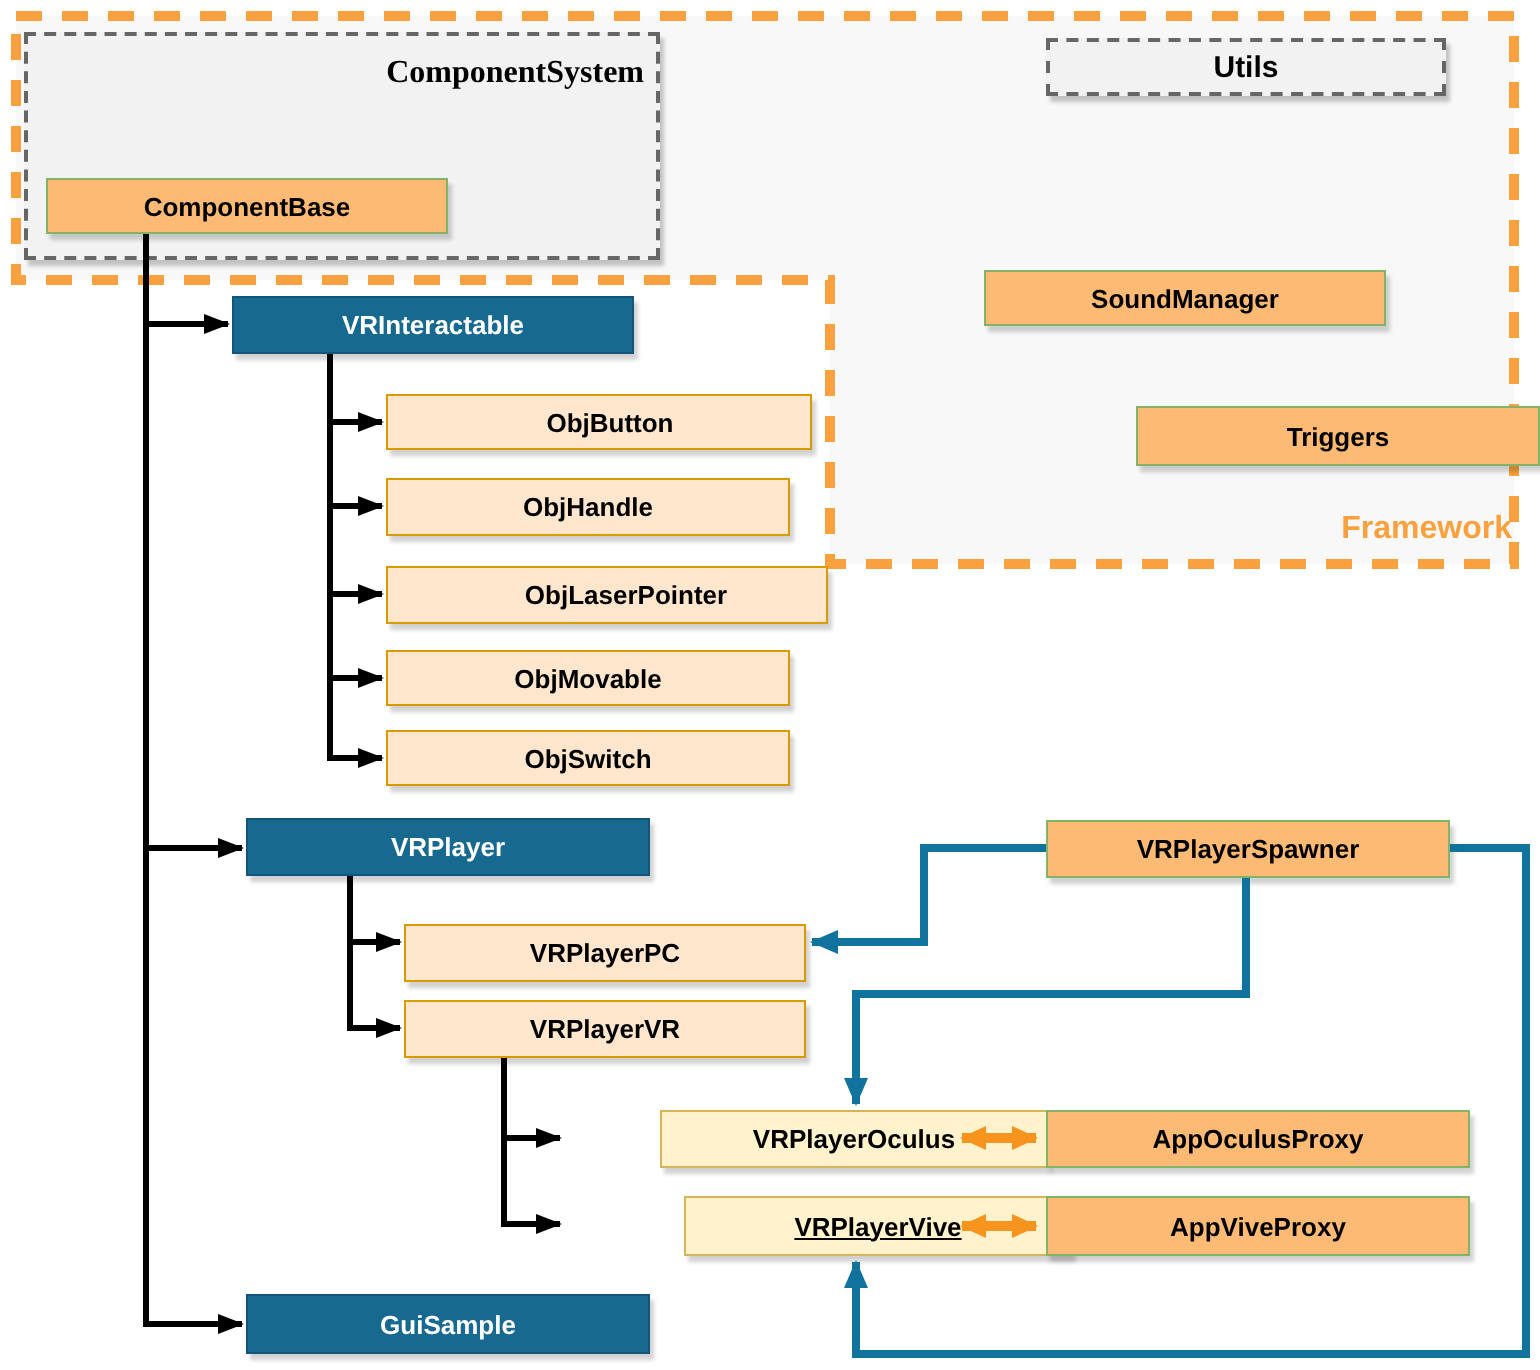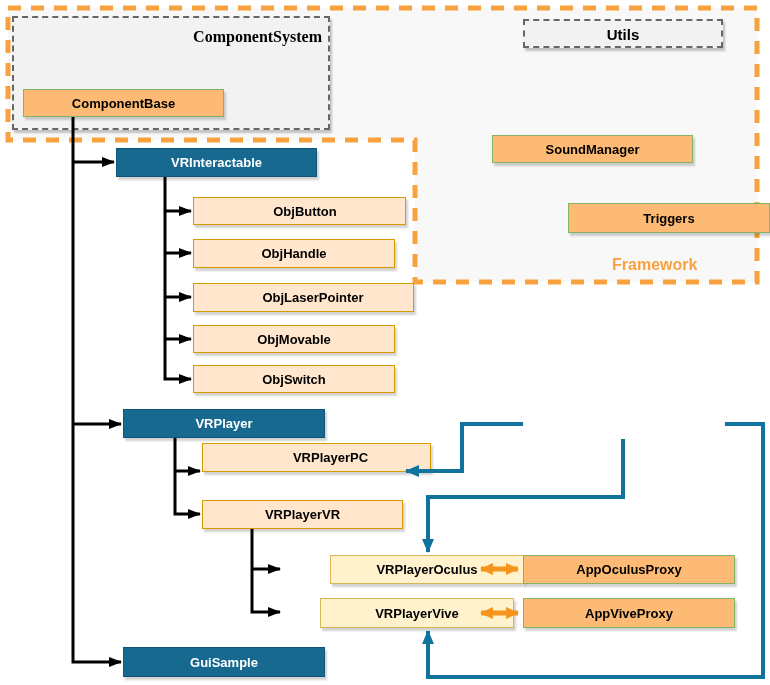--- a/index.html
+++ b/index.html
@@ -22,21 +22,21 @@
   .node{
     position:absolute;display:flex;align-items:center;justify-content:center;
     font-size:13px;font-weight:bold;border:1px solid;z-index:2;
     box-shadow:2px 3px 2px rgba(0,0,0,0.18);box-sizing:content-box;white-space:nowrap;
   }
   .n-green{background:#fdba74;border-color:#82B366;color:#000;}
   .n-teal{background:#17698F;border-color:#11567A;color:#FFFFFF;}
   .n-tan{background:#FFE6CC;border-color:#D79B00;color:#000;}
   .n-yellow{background:#FFF2CC;border-color:#D6B656;color:#000;margin-left:48px;}
   #framework-label{
-    position:absolute;left:612px;top:256px;width:144px;
+    position:absolute;left:612px;top:256px;width:144px;text-align:right;
     font-size:16px;font-weight:bold;color:#F9A13E;z-index:2;
   }
 </style>
 </head>
 <body>
 
 <div id="canvas">
 
   <svg id="bg-layer" width="770" height="685">
     <path d="M8,8 H757 V282 H415 V140 H8 Z" fill="#F8F8F8" stroke="#F9A13E" stroke-width="5" stroke-dasharray="13 10"></path>
@@ -57,30 +57,31 @@
   <div class="node n-teal" style="left:116px;top:148px;width:199px;height:27px;">VRInteractable</div>
 
   <div class="node n-tan" style="left:193px;top:197px;width:200px;height:26px;padding-left:11px;">ObjButton</div>
   <div class="node n-tan" style="left:193px;top:239px;width:200px;height:27px;">ObjHandle</div>
   <div class="node n-tan" style="left:193px;top:283px;width:200px;height:27px;padding-left:19px;">ObjLaserPointer</div>
   <div class="node n-tan" style="left:193px;top:325px;width:200px;height:26px;">ObjMovable</div>
   <div class="node n-tan" style="left:193px;top:365px;width:200px;height:26px;">ObjSwitch</div>
 
   <div class="node n-teal" style="left:123px;top:409px;width:200px;height:27px;">VRPlayer</div>
 
-  <div class="node n-tan" style="left:202px;top:443px;width:199px;height:27px;padding-left:28px;">VRPlayerPC</div>
+  <div class="node n-tan" style="left:202px;top:462px;width:199px;height:27px;">VRPlayerPC</div>
   <div class="node n-tan" style="left:202px;top:500px;width:199px;height:27px;">VRPlayerVR</div>
 
   <div class="node n-yellow" style="left:282px;top:555px;width:192px;height:27px;">VRPlayerOculus</div>
-  <div class="node n-yellow" style="left:272px;top:598px;width:192px;height:28px;">VRPlayerVive</div>
+  <div class="node n-yellow" style="left:294px;top:598px;width:192px;height:28px;text-decoration:underline;">VRPlayerVive</div>
 
   <div class="node n-teal" style="left:123px;top:647px;width:200px;height:28px;">GuiSample</div>
 
   <div class="node n-green" style="left:492px;top:110px;width:199px;height:26px;margin-top:25px;">SoundManager</div>
   <div class="node n-green" style="left:540px;top:203px;width:200px;height:28px;margin-left:28px;">Triggers</div>
+  <div class="node n-green" style="left:523px;top:410px;width:200px;height:27px;">VRPlayerSpawner</div>
   <div class="node n-green" style="left:523px;top:555px;width:210px;height:27px;">AppOculusProxy</div>
   <div class="node n-green" style="left:523px;top:598px;width:210px;height:28px;">AppViveProxy</div>
 
   <svg id="edge-layer" width="770" height="685">
     <defs>
       <marker id="arr-black" markerUnits="userSpaceOnUse" markerWidth="13" markerHeight="10" refX="12" refY="5" orient="auto">
           <path d="M0,0 L13,5 L0,10 Z" fill="#000"></path>
         </marker>
       <marker id="arr-blue" markerUnits="userSpaceOnUse" markerWidth="14" markerHeight="12" refX="13" refY="6" orient="auto">
           <path d="M0,0 L14,6 L0,12 Z" fill="#10739E"></path>

